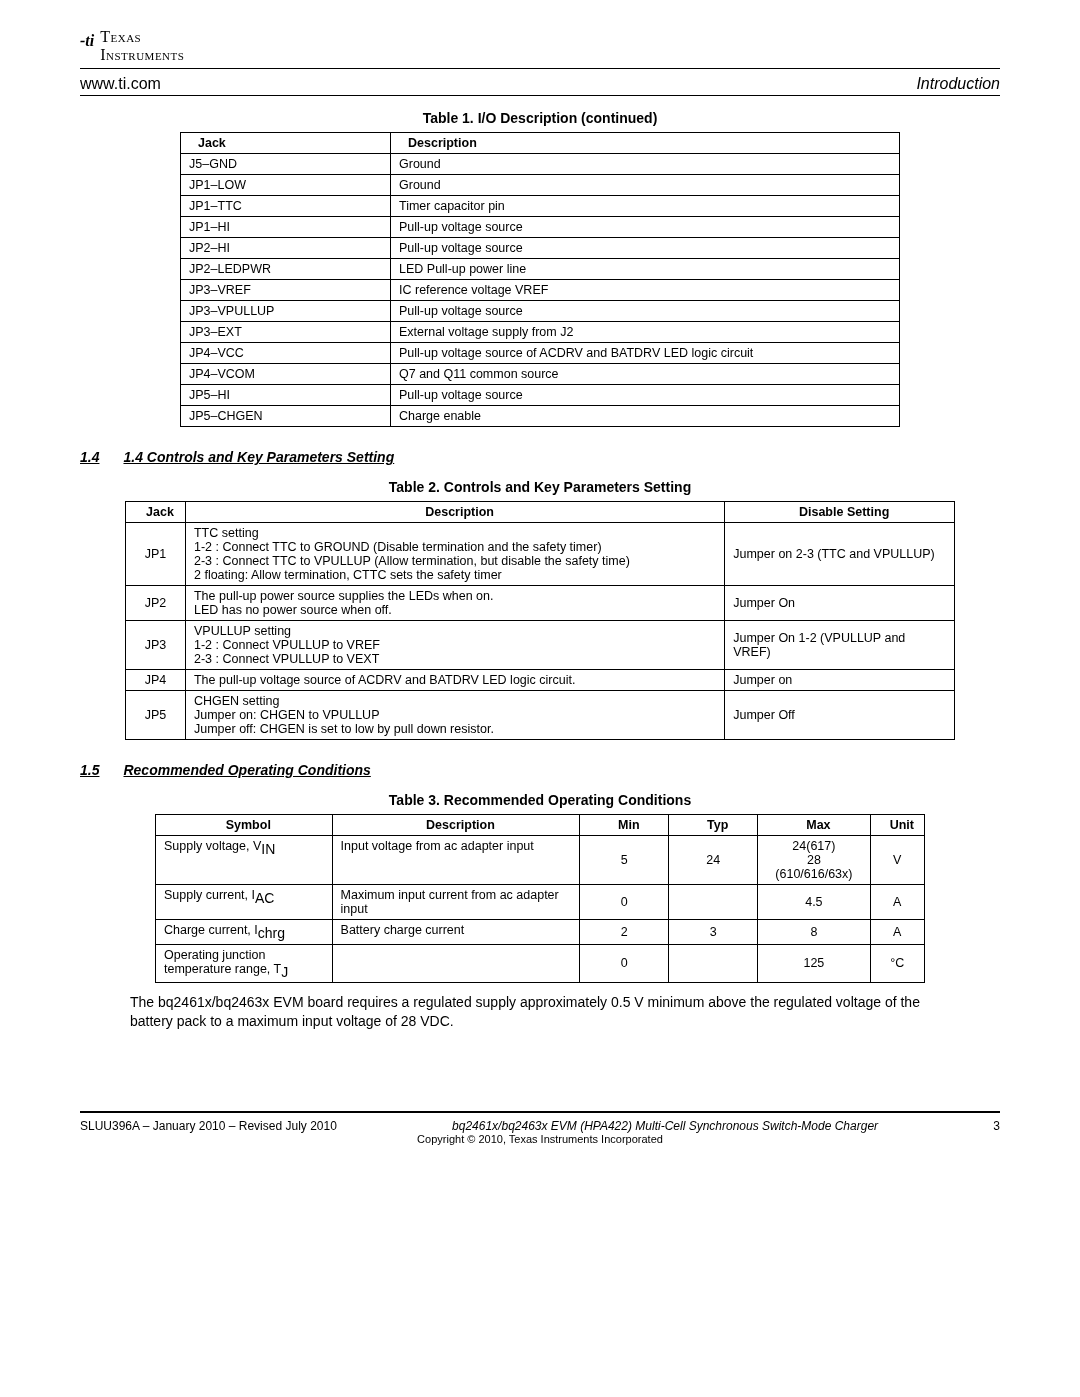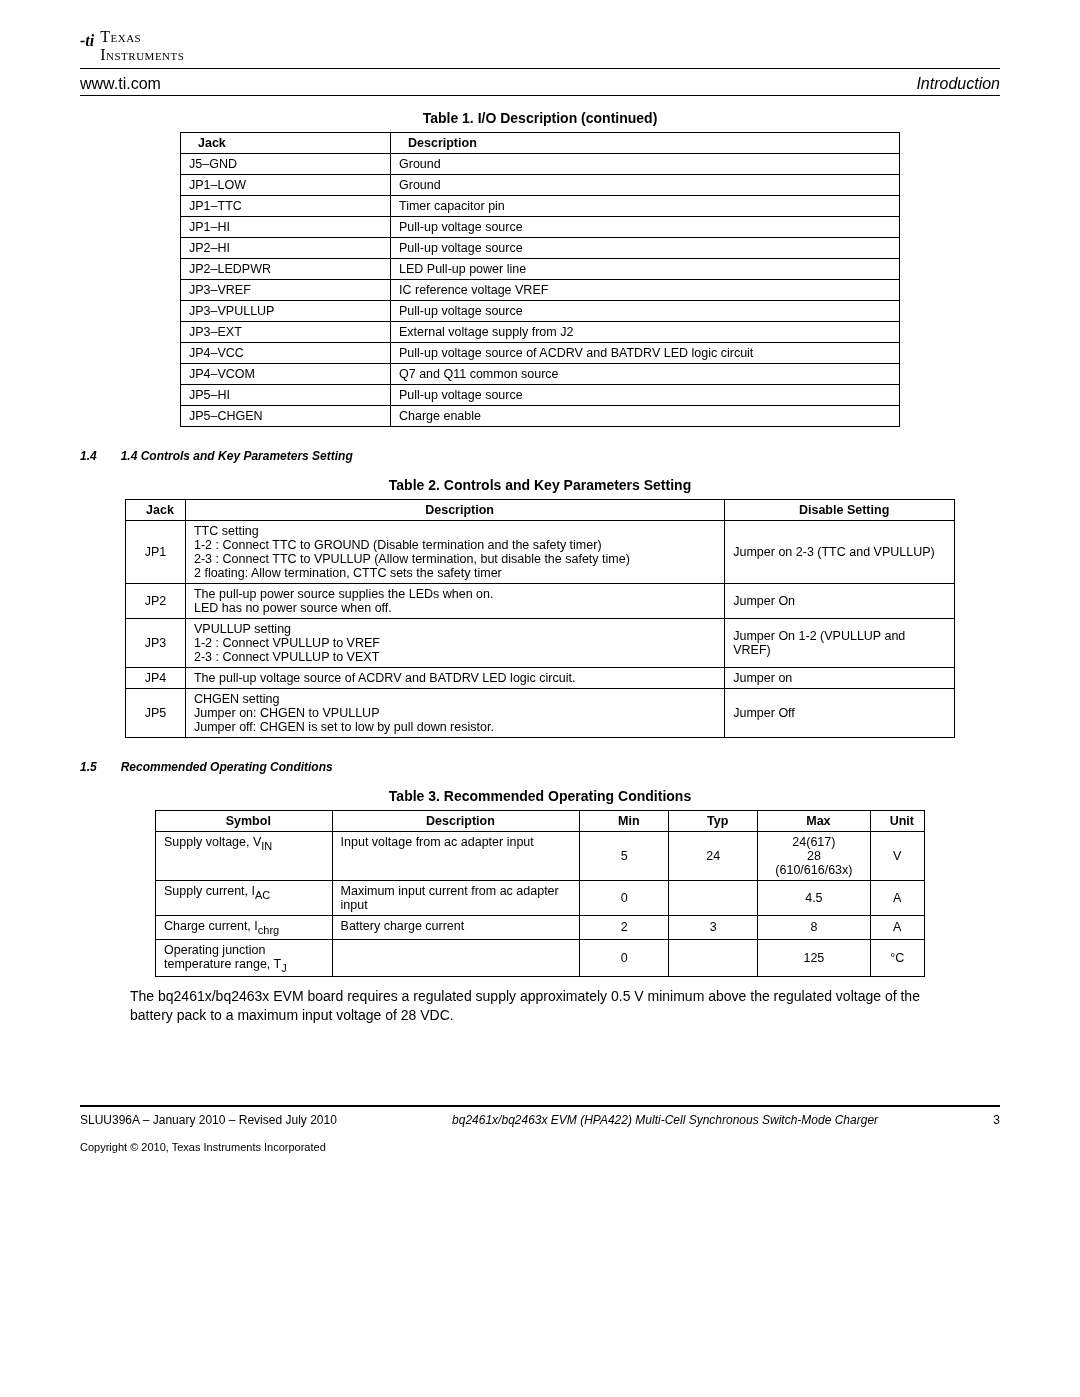--- a/index.html
+++ b/index.html
@@ -46,32 +46,33 @@
   .t1 col.c1 { width: 210px; }
   .t2 { width: 830px; }
   .t2 col.c1 { width: 60px; }
   .t2 col.c2 { width: 540px; }
   .t2 col.c3 { width: 230px; }
   .t2 td.c1, .t2 th.c1 { text-align: center; }
   .t3 { width: 770px; }
   .t3 th { text-align: center; }
   .t3 td.num { text-align: center; }
   .heading {
-    font-style: italic; font-weight: bold; font-size: 12px;
+    font-style: italic; font-weight: bold; font-size: 14px;
     margin: 22px 0 8px 0;
+    text-decoration: underline;
   }
   .heading .num { font-style: italic; font-weight: bold; margin-right: 24px; }
   .bodytext { margin: 10px 0 0 50px; width: 830px; font-size: 14px; line-height: 1.35;}
   .footer-hr { border:0; border-top: 2px solid #000; margin-top: 80px; }
   .footer {
     display: flex; justify-content: space-between; font-size: 12px; margin-top: 4px;
   }
   .footer .mid { font-style: italic; }
-  .copyright { font-size: 11px; margin-top: 14px; }
-  sub { font-size: 11px; }
+  .copyright { text-align: center; font-size: 11px; }
+  sub { font-size: 14px; }
 </style>
 </head>
 <body>
 <div class="page">
 
 <div class="logo-wrap">
   <span class="logo-sym">-ti</span>
   <div class="logo">
     <div class="line1">Texas</div>
     <div class="line2">Instruments</div>

